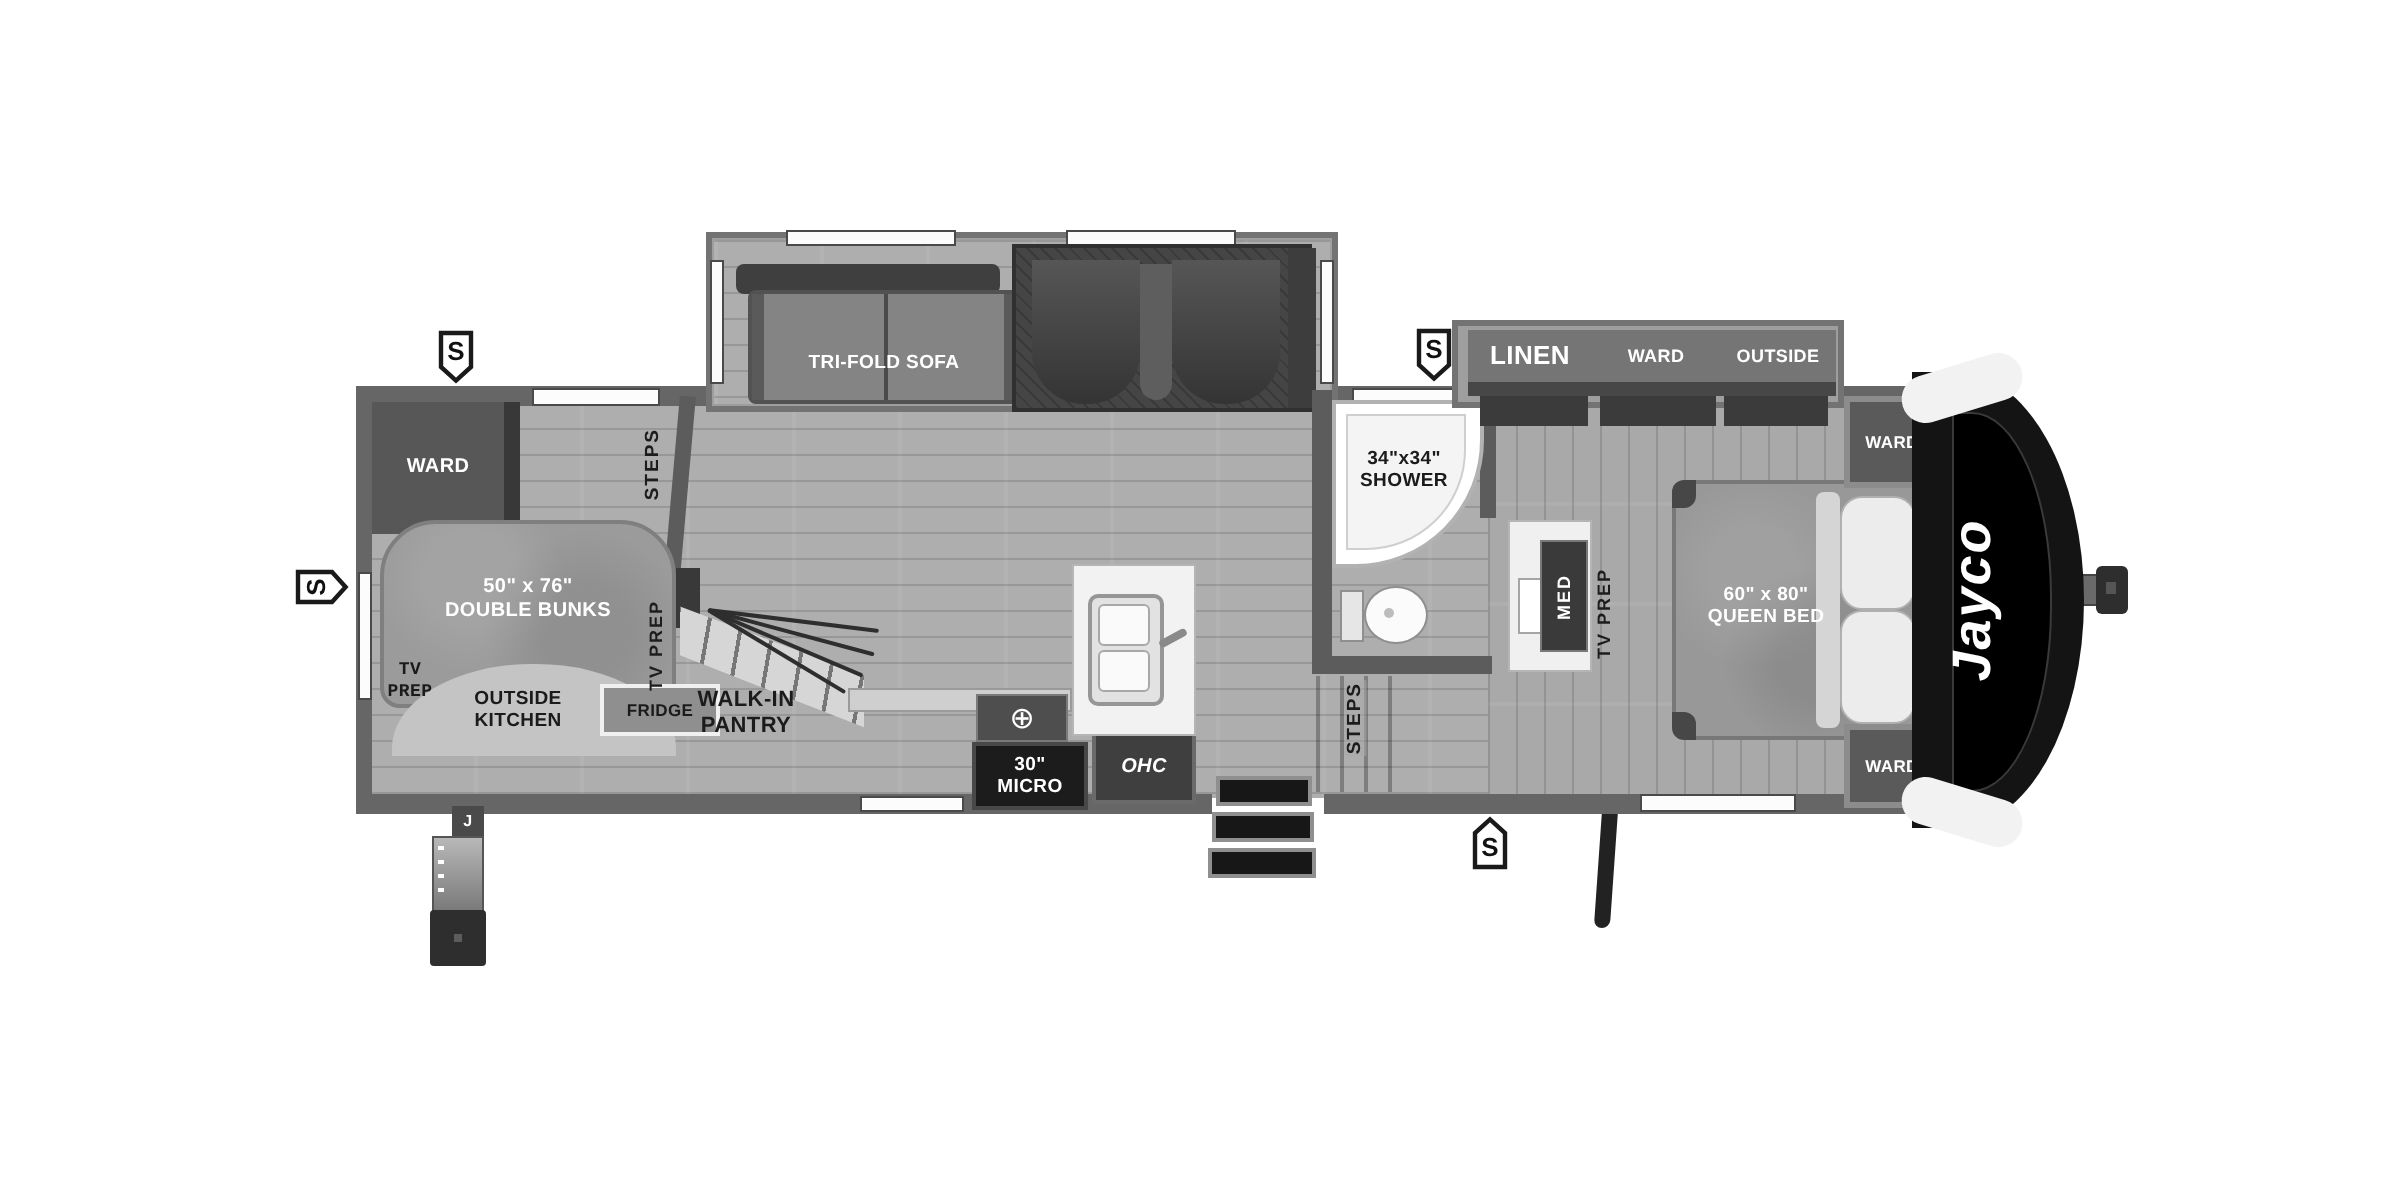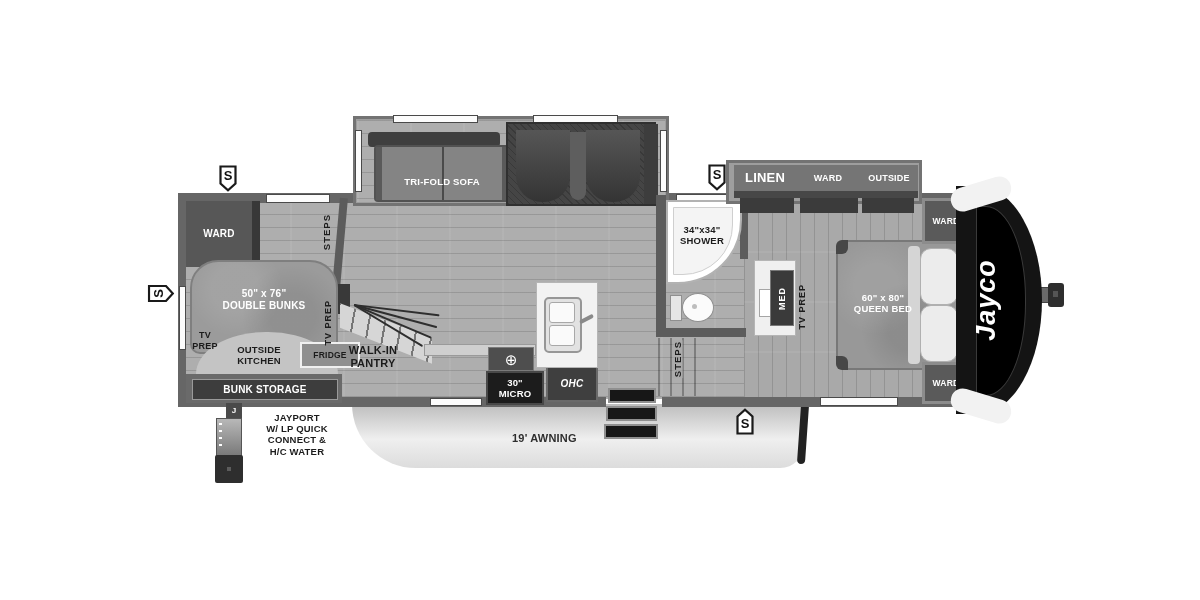--- a/index.html
+++ b/index.html
@@ -29,25 +29,20 @@
   .fanline{height:2px;background:#2e2e2e;transform-origin:left center;border-radius:2px;}
   .tread{background:#171717;border:2px solid #8f8f8f;box-sizing:border-box;}
   .pillow{background:#ececec;border:1px solid #b0b0b0;border-radius:11px;}
   .skirt{background:#3b3b3b;}
 </style>
 </head>
 <body>
 
 <div class="stage">
 
-  <div class="abs" style="left:352px;top:404px;width:452px;height:64px;
-              background:linear-gradient(180deg,#bdbdbd 0%,#efefef 55%,#dcdcdc 100%);
-              border-radius:0 0 26px 70px;">
-    <span class="lbl" style="position:absolute;left:160px;top:28px;font-size:11px;color:#2e2e2e;">19' AWNING</span>
-  </div>
   <div class="abs" style="left:799px;top:404px;width:8px;height:60px;background:#222;
               transform:skewX(-4deg);border-radius:0 0 4px 4px;"></div>
 
   <div class="abs floor" style="left:184px;top:201px;width:576px;height:198px;"></div>
   <div class="abs floor-v" style="left:744px;top:201px;width:222px;height:198px;"></div>
 
   <div class="abs wall" style="left:178px;top:193px;width:182px;height:10px;"></div>
   <div class="abs wall" style="left:664px;top:193px;width:72px;height:10px;"></div>
   <div class="abs wall" style="left:916px;top:193px;width:60px;height:10px;"></div>
   <div class="abs wall" style="left:178px;top:397px;width:428px;height:10px;"></div>
@@ -70,50 +65,41 @@
 
   <div class="abs" style="left:190px;top:260px;width:148px;height:94px;background:#9b9b9b;border:2px solid #7f7f7f;
               border-radius:28px 28px 10px 10px;box-sizing:border-box;
               background-image:radial-gradient(circle at 30% 30%, rgba(255,255,255,.08) 0 20%, transparent 40%),radial-gradient(circle at 70% 60%, rgba(0,0,0,.07) 0 20%, transparent 45%);">
     <span class="lbl w" style="position:absolute;left:0;right:0;top:26px;font-size:10px;">50" x 76"
 DOUBLE BUNKS</span>
   </div>
 
   <div class="abs" style="left:196px;top:332px;width:142px;height:46px;background:#c4c4c4;
               border-radius:70px 70px 0 0 / 42px 42px 0 0;"></div>
-  <span class="lbl abs" style="left:186px;top:330px;width:38px;font-size:9px;">TV
+  <span class="lbl abs" style="left:186px;top:330px;width:38px;font-size:9px;font-family:Liberation Mono, monospace;">TV
 PREP</span>
   <span class="lbl abs" style="left:216px;top:344px;width:86px;font-size:9.5px;">OUTSIDE
 KITCHEN</span>
   <div class="abs cbox" style="left:300px;top:342px;width:60px;height:26px;background:#8f8f8f;border:2px solid #f0f0f0;box-sizing:border-box;">
     <span class="lbl" style="font-size:8.5px;">FRIDGE</span>
   </div>
   <span class="vtext lbl abs" style="left:323px;top:300px;font-size:9px;color:#1c1c1c;">TV PREP</span>
 
-  <div class="abs" style="left:186px;top:374px;width:156px;height:29px;background:#6a6a6a;">
-    <div class="cbox" style="position:absolute;left:6px;top:5px;width:144px;height:19px;background:#3d3d3d;border:1px solid #9a9a9a;">
-      <span class="lbl w" style="font-size:10px;">BUNK STORAGE</span>
-    </div>
-  </div>
 
   <div class="abs cbox" style="left:226px;top:403px;width:16px;height:15px;background:#4a4a4a;">
     <span class="lbl w" style="font-size:8px;">J</span>
   </div>
   <div class="abs" style="left:216px;top:418px;width:26px;height:38px;background:linear-gradient(180deg,#b8b8b8,#7a7a7a);
               border:1px solid #555;box-sizing:border-box;">
     <div style="position:absolute;left:2px;top:4px;width:3px;height:26px;
                 background:repeating-linear-gradient(180deg,#fff 0 2px,transparent 2px 7px);"></div>
   </div>
   <div class="abs" style="left:215px;top:455px;width:28px;height:28px;background:#2e2e2e;border-radius:2px;">
     <div style="position:absolute;left:12px;top:12px;width:4px;height:4px;background:#5c5c5c;"></div>
   </div>
-  <span class="lbl abs" style="left:244px;top:412px;width:106px;font-size:9.5px;">JAYPORT
-W/ LP QUICK
-CONNECT &amp;
-H/C WATER</span>
 
   <div class="abs slide" style="left:353px;top:116px;width:316px;height:90px;"></div>
   <div class="abs floor" style="left:357px;top:120px;width:308px;height:82px;"></div>
   <div class="abs win" style="left:393px;top:115px;width:85px;height:8px;"></div>
   <div class="abs win" style="left:533px;top:115px;width:85px;height:8px;"></div>
   <div class="abs win" style="left:355px;top:130px;width:7px;height:62px;"></div>
   <div class="abs win" style="left:660px;top:130px;width:7px;height:62px;"></div>
 
   <div class="abs" style="left:368px;top:132px;width:132px;height:15px;background:#3f3f3f;border-radius:4px;"></div>
   <div class="abs cbox" style="left:374px;top:145px;width:136px;height:57px;background:#848484;border:2px solid #525252;

